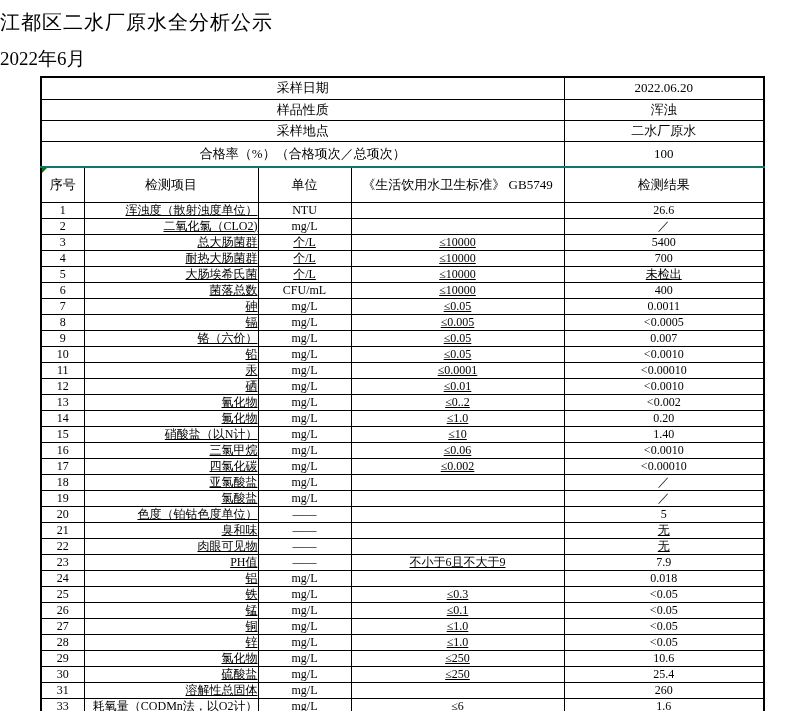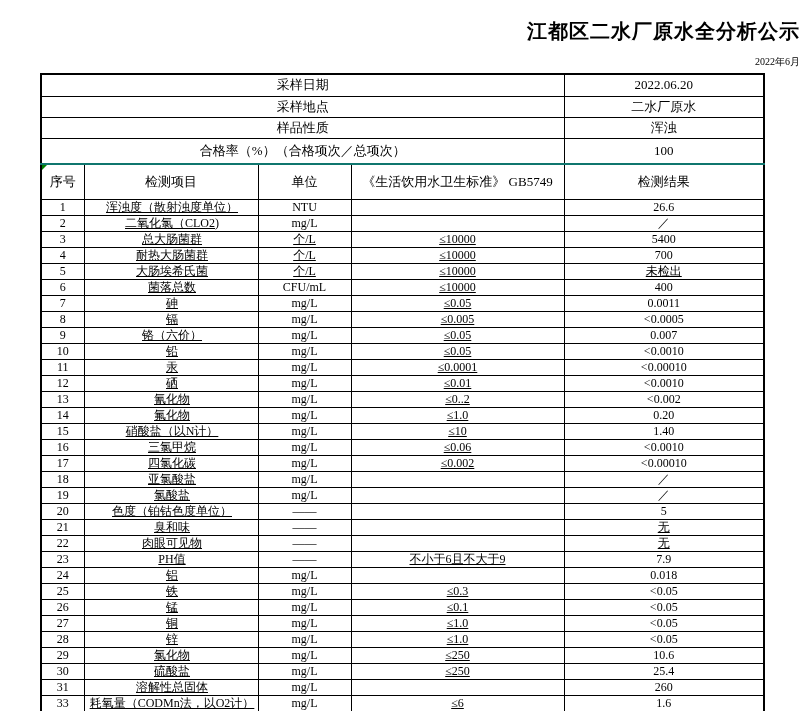--- a/index.html
+++ b/index.html
@@ -3,25 +3,25 @@
 <meta charset="utf-8">
 <style>
   * { box-sizing: border-box; }
   html, body { margin: 0; padding: 0; }
   body {
     width: 800px; height: 711px; background: #ffffff; color: #000;
     font-family: "Liberation Serif", "DejaVu Serif", serif;
     overflow: hidden;
   }
   .title {
-    text-align: right; padding-top: 18px;
-    font-size: 20px; font-weight: bold; letter-spacing: 1px;
+    text-align: left; padding-top: 9px;
+    font-size: 20px; font-weight: normal; letter-spacing: 1px;
   }
   .subtitle {
-    text-align: right; margin-top: 10px; font-size: 10px;
+    text-align: left; margin-top: 10px; font-size: 19px;
   }
   table.analysis {
     border-collapse: collapse; table-layout: fixed;
     margin: 4px 0 0 40px; width: 723px;
     border: 2px solid #000;
   }
   td {
     border: 1px solid #000; padding: 0;
     overflow: hidden; white-space: nowrap; vertical-align: middle;
     font-size: 12px; text-align: center;
@@ -29,21 +29,21 @@
   
   tr.r-info td { height: 21px; font-size: 13px; }
   tr.r-info.first td { height: 22px; }
   tr.r-rate td { height: 26px; font-size: 13px; }
   
   tr.head-row td {
     height: 35px; font-size: 13px; border-top: 2px solid #0f766e;
   }
   
   tr.data-row td { height: 15px; line-height: 15px; }
-  td.c-item { text-align: center; padding-left: 2px; }
+  td.c-item { text-align: right; padding-left: 2px; }
   td.u { text-decoration: underline; }
   
   .corner-cell { position: relative; }
   .corner-flag {
     position: absolute; top: 0; left: 0; width: 0; height: 0;
     border-top: 5px solid #008000; border-right: 5px solid transparent;
   }
 </style>
 </head>
 <body>
@@ -58,26 +58,26 @@
       <col style="width:93px">
     <col style="width:213px">
       <col style="width:200px">
   </colgroup>
   <tbody>
     <tr class="r-info first">
       <td colspan="4">采样日期</td>
       <td>2022.06.20</td>
     </tr>
     <tr class="r-info">
+      <td colspan="4">样品性质</td>
+      <td>浑浊</td>
+    </tr>
+    <tr class="r-info">
       <td colspan="4">采样地点</td>
       <td>二水厂原水</td>
-    </tr>
-    <tr class="r-info">
-      <td colspan="4">样品性质</td>
-      <td>浑浊</td>
     </tr>
     <tr class="r-rate">
       <td colspan="4">合格率（%）（合格项次／总项次）</td>
       <td>100</td>
     </tr>
     <tr class="head-row">
       <td class="corner-cell">
         <span class="corner-flag"></span>
         <span>序号</span>
       </td>

